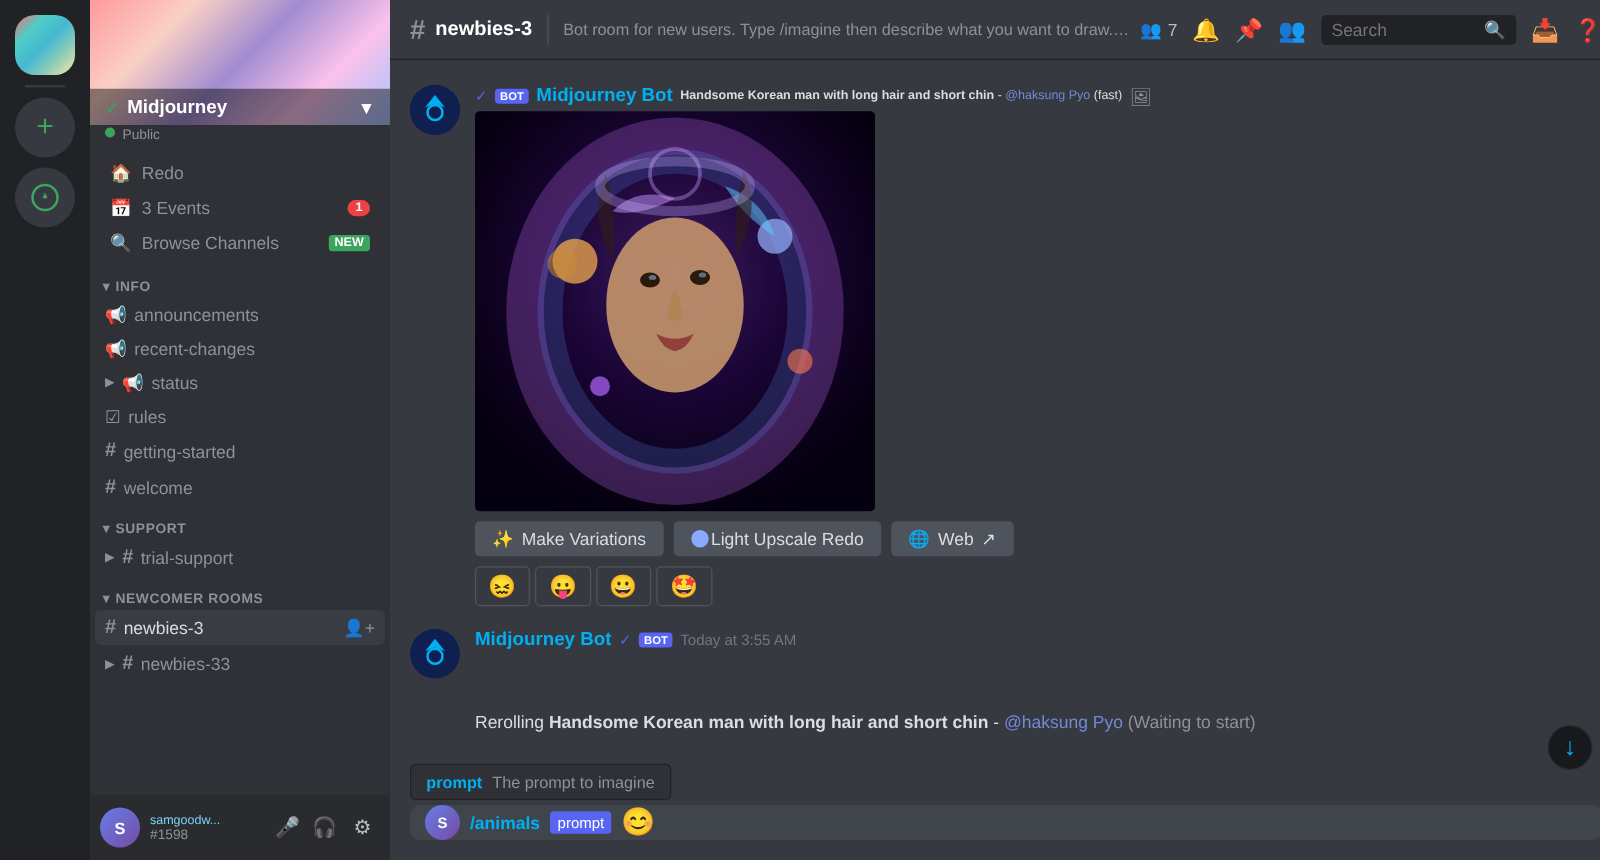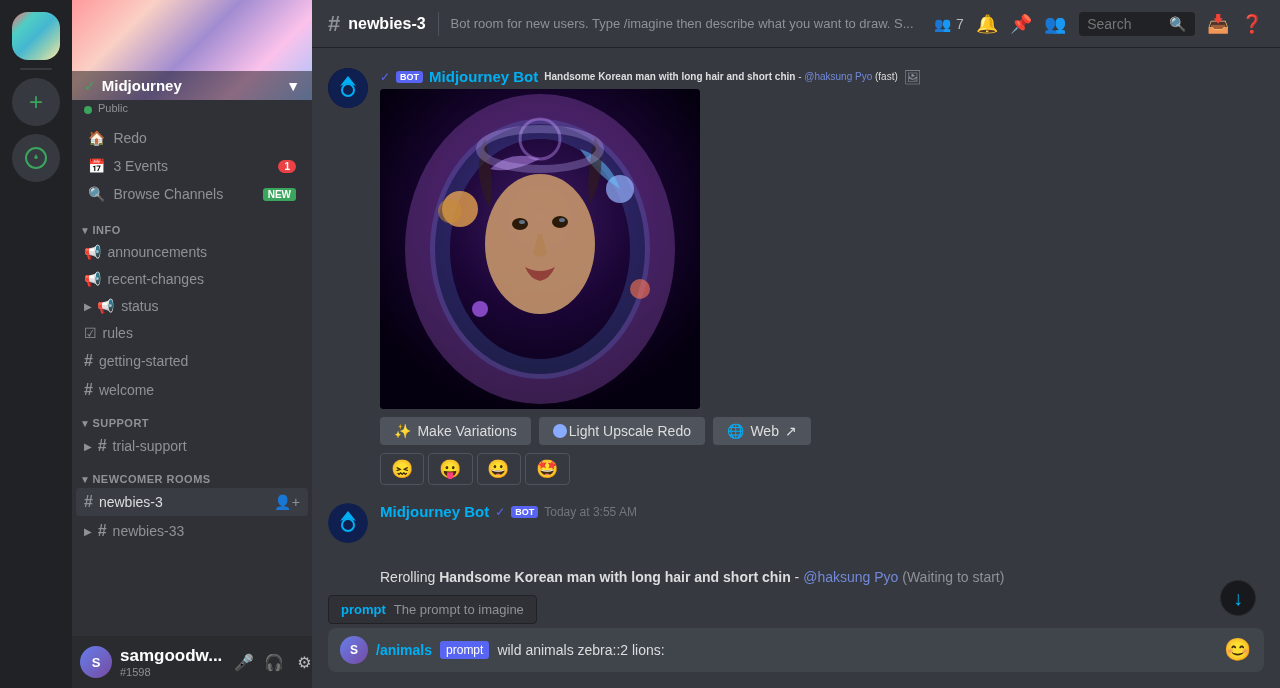--- a/index.html
+++ b/index.html
@@ -23,21 +23,21 @@
 <div style="width:240px;background:#2f3136;display:flex;flex-direction:column;flex-shrink:0;">
   <div style="height:100px;background:linear-gradient(135deg,#ff9a9e,#fad0c4,#a18cd1,#fbc2eb,#a1c4fd);position:relative;cursor:pointer;flex-shrink:0;">
     <div style="position:absolute;bottom:0;left:0;right:0;background:rgba(0,0,0,0.45);padding:6px 12px;display:flex;align-items:center;justify-content:space-between;">
       <div style="display:flex;align-items:center;gap:6px;">
         <span style="color:#3ba55d;font-size:14px;">✓</span>
         <span style="font-weight:700;color:white;font-size:15px;">Midjourney</span>
       </div>
       <span style="color:white;font-size:14px;">▼</span>
     </div>
   </div>
-  <div style="padding:2px 12px 6px 12px;display:flex;align-items:flex-end;gap:6px;">
+  <div style="padding:2px 12px 6px 12px;display:flex;align-items:flex-start;gap:6px;">
     <span style="width:8px;height:8px;border-radius:50%;background:#3ba55d;display:inline-block;"></span>
     <span style="font-size:11px;color:#8e9297;">Public</span>
   </div>
 
   <div style="padding:4px 8px;">
     <div style="display:flex;align-items:center;gap:8px;padding:6px 8px;border-radius:4px;color:#8e9297;font-size:14px;cursor:pointer;">
       <span>🏠</span>
       <span>Redo</span>
     </div>
     <div style="display:flex;align-items:center;gap:8px;padding:6px 8px;border-radius:4px;color:#8e9297;font-size:14px;cursor:pointer;">
@@ -106,21 +106,21 @@
     <div style="display:flex;align-items:center;gap:6px;padding:5px 8px;border-radius:4px;margin:1px 0;color:#8e9297;font-size:14px;cursor:pointer;">
       <span style="font-size:10px;">▶</span>
       <span style="font-size:16px;font-weight:bold;">#</span>
       <span>newbies-33</span>
     </div>
   </div>
 
   <div style="background:#292b2f;padding:8px;display:flex;align-items:center;gap:8px;height:52px;flex-shrink:0;">
     <div style="width:32px;height:32px;border-radius:50%;background:linear-gradient(135deg,#667eea,#764ba2);flex-shrink:0;display:flex;align-items:center;justify-content:center;font-size:13px;color:white;font-weight:bold;">S</div>
     <div>
-      <div style="font-size:17px;font-weight:700;color:#ffffff;">samgoodw...</div>
+      <div style="font-size:10px;font-weight:400;color:#7dd3fc;">samgoodw...</div>
       <div style="font-size:11px;color:#8e9297;">#1598</div>
     </div>
     <div style="margin-left:auto;display:flex;gap:2px;">
       <div style="width:28px;height:28px;border-radius:4px;display:flex;align-items:center;justify-content:center;color:#b9bbbe;cursor:pointer;font-size:16px;">🎤</div>
       <div style="width:28px;height:28px;border-radius:4px;display:flex;align-items:center;justify-content:center;color:#b9bbbe;cursor:pointer;font-size:16px;">🎧</div>
       <div style="width:28px;height:28px;border-radius:4px;display:flex;align-items:center;justify-content:center;color:#b9bbbe;cursor:pointer;font-size:16px;">⚙</div>
     </div>
   </div>
 </div>
 
@@ -132,21 +132,21 @@
     <div style="width:1px;height:24px;background:#4f545c;margin:0 4px;"></div>
     <span style="color:#8e9297;font-size:13px;flex:1;overflow:hidden;text-overflow:ellipsis;white-space:nowrap;">Bot room for new users. Type /imagine then describe what you want to draw. S...</span>
     <div style="display:flex;align-items:center;gap:12px;flex-shrink:0;">
       <div style="display:flex;align-items:center;gap:4px;color:#b9bbbe;cursor:pointer;font-size:14px;">
         <span>👥</span>
         <span>7</span>
       </div>
       <div style="color:#b9bbbe;cursor:pointer;font-size:18px;">🔔</div>
       <div style="color:#b9bbbe;cursor:pointer;font-size:18px;">📌</div>
       <div style="color:#b9bbbe;cursor:pointer;font-size:18px;">👥</div>
-      <div style="background:#202225;border-radius:4px;display:flex;align-items:center;padding:4px 8px;gap:6px;width:116px;">
+      <div style="background:#202225;border-radius:4px;display:flex;align-items:center;padding:4px 8px;gap:6px;width:156px;">
         <input type="text" style="background: none; border: none; outline: none; color: rgb(220, 221, 222); font-size: 14px; width: 100%; font-family: inherit;" placeholder="Search">
         <span style="color:#72767d;font-size:14px;">🔍</span>
       </div>
       <div style="color:#b9bbbe;cursor:pointer;font-size:18px;">📥</div>
       <div style="color:#b9bbbe;cursor:pointer;font-size:18px;">❓</div>
     </div>
   </div>
 
   <div style="flex:1;overflow-y:auto;padding:16px 16px 8px 16px;display:flex;flex-direction:column;gap:2px;">
 
@@ -265,21 +265,20 @@
 
     <div style="background:#2f3136;border:1px solid #202225;border-radius:4px;padding:6px 12px;margin-bottom:4px;font-size:13px;color:#8e9297;display:flex;align-items:center;gap:8px;width:fit-content;">
       <span style="color:#00b0f4;font-weight:600;">prompt</span>
       <span>The prompt to imagine</span>
     </div>
 
     <div style="background:#40444b;border-radius:8px;display:flex;align-items:center;padding:0 12px;gap:8px;">
       <div style="width:28px;height:28px;border-radius:50%;background:linear-gradient(135deg,#667eea,#764ba2);flex-shrink:0;display:flex;align-items:center;justify-content:center;font-size:12px;color:white;font-weight:bold;">S</div>
       <span style="color:#00b0f4;font-weight:600;font-size:14px;white-space:nowrap;">/animals</span>
       <span style="background:#5865f2;color:white;font-size:12px;padding:2px 6px;border-radius:3px;white-space:nowrap;">prompt</span>
-      <input type="text" style="flex: 1 1 0%; background: none; border: none; outline: none; color: rgb(220, 221, 222); font-size: 14px; height: 44px; font-family: inherit;" value="wild animals zebra::2 lions:">
       <span style="color:#b9bbbe;font-size:22px;cursor:pointer;">😊</span>
     </div>
   </div>
 
   <div style="position:absolute;right:24px;bottom:72px;width:36px;height:36px;background:#18191c;border-radius:50%;display:flex;align-items:center;justify-content:center;color:#b9bbbe;font-size:20px;cursor:pointer;border:1px solid #292b2f;">
     <span style="color:#00b0f4;font-size:20px;">↓</span>
   </div>
 </div>
 
 </body></html>

